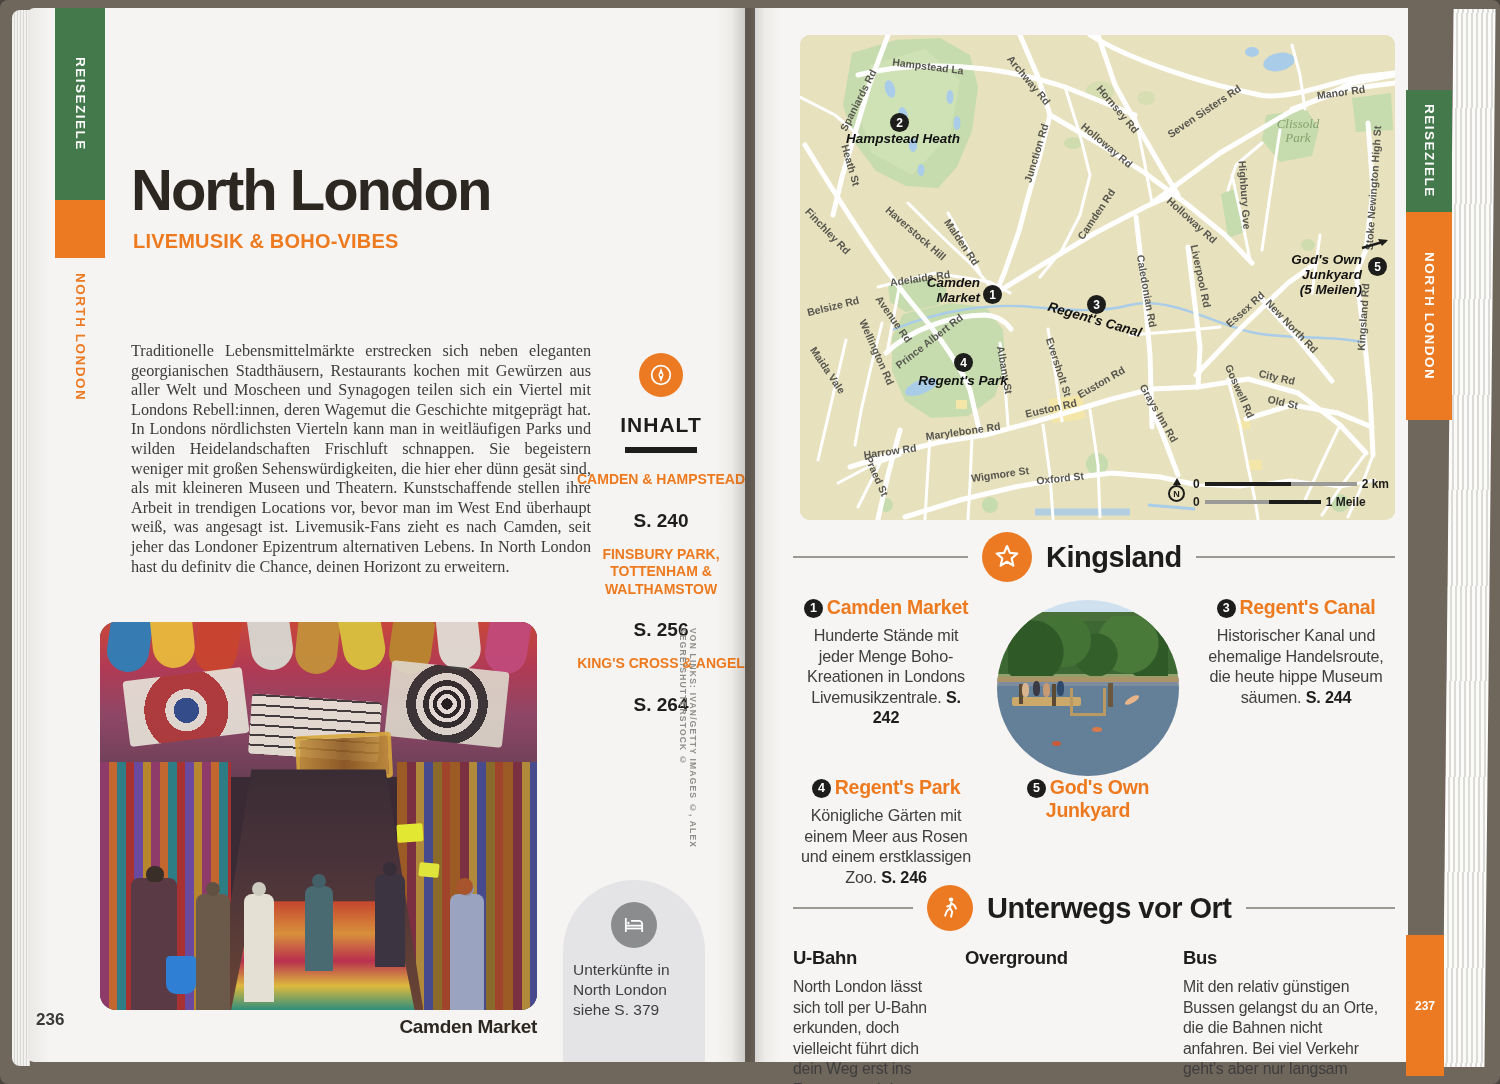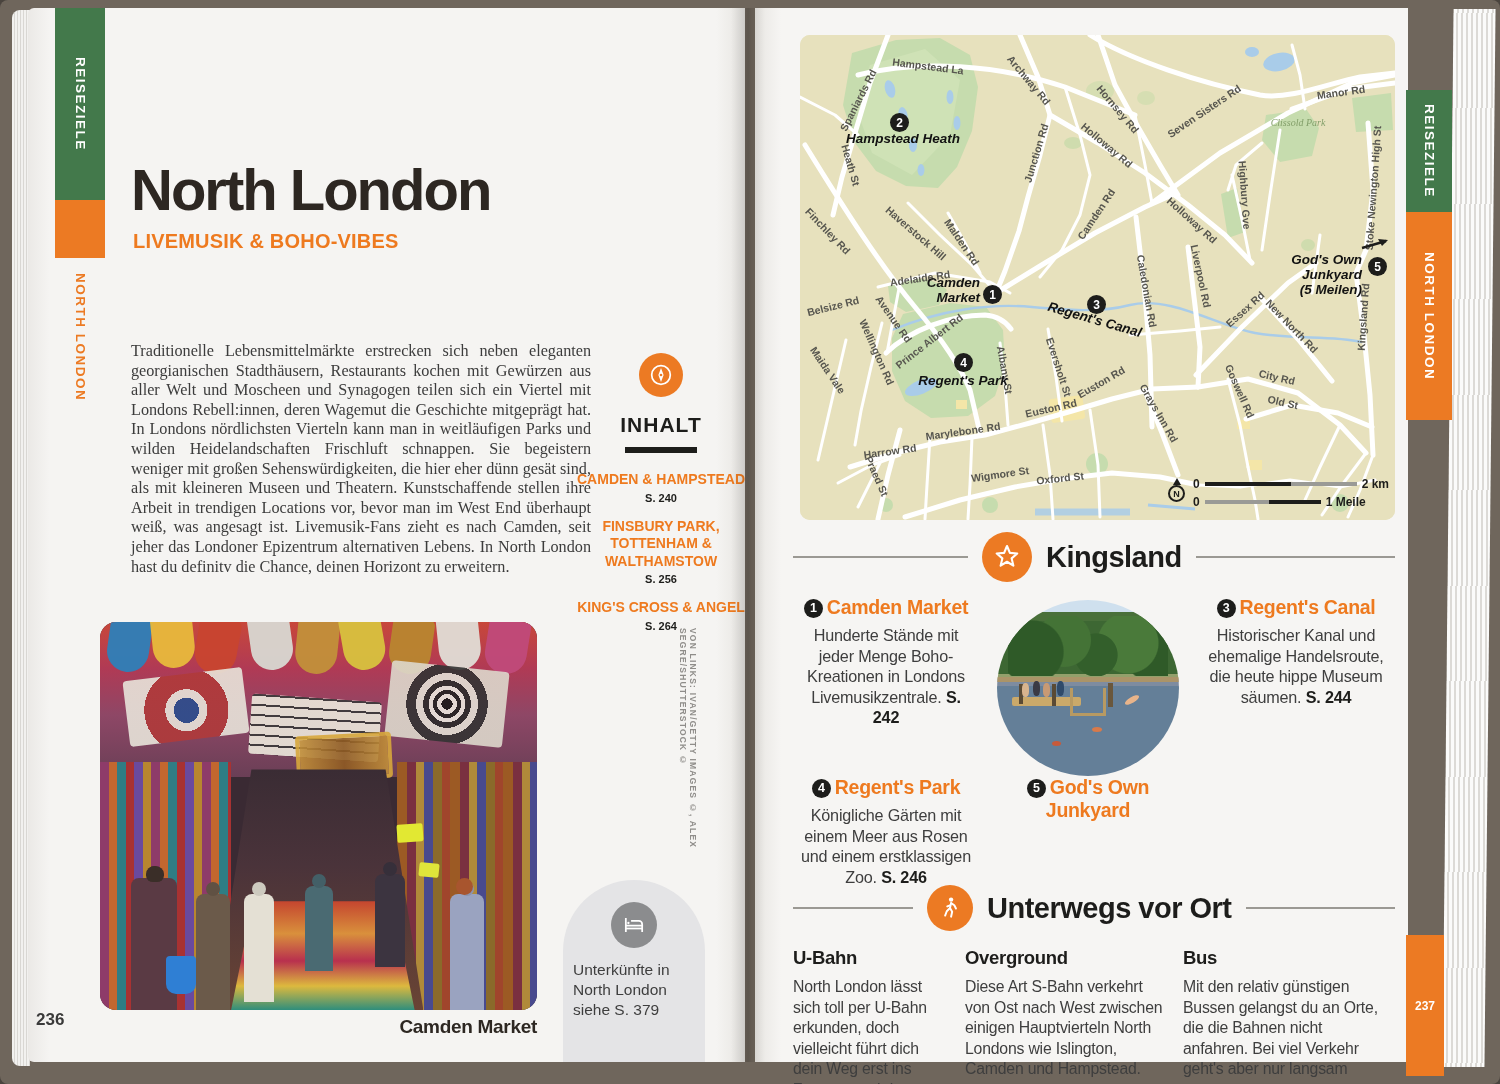--- a/index.html
+++ b/index.html
@@ -31,21 +31,21 @@
   .intro { position:absolute; left:103px; top:246px; width:612px; font-size:22px; line-height:1.33; color:#3a3a3a; letter-spacing:-.5px; }
   .bodytext { position:absolute; left:103px; top:334px; width:460px; font-family:"Liberation Serif", serif;
     font-size:16.2px; line-height:1.21; color:#3c3c3c; text-align:justify; }
   .inhalt { position:absolute; left:533px; top:345px; width:200px; text-align:center; }
   .icon-circle { background:#ec7a23; border-radius:50%; display:flex; align-items:center; justify-content:center; margin:0 auto; }
   .inhalt .icon-circle { width:44px; height:44px; }
   .inhalt-title { margin-top:16px; font-size:21px; font-weight:800; letter-spacing:1px; color:#1d1d1b; }
   .inhalt-bar { width:72px; height:6px; background:#1d1d1b; margin:10px auto 18px; }
   .inhalt-item { margin-bottom:14px; }
   .inhalt-label { font-size:14px; font-weight:700; color:#ee7a1f; line-height:1.25; }
-  .inhalt-page { font-size:11px; font-weight:700; color:#1d1d1b; margin-top:3px; }
+  .inhalt-page { font-size:19px; font-weight:700; color:#1d1d1b; margin-top:21px; }
   .photo { position:absolute; left:72px; top:614px; width:437px; height:388px; border-radius:16px; overflow:hidden; background:#3a2a33; }
   .caption { position:absolute; left:72px; top:1008px; width:437px; text-align:right; font-size:19px; font-weight:800; color:#2d2722; letter-spacing:-.3px; }
   .pagenum-left { position:absolute; left:36px; top:1010px; font-size:17px; font-weight:700; color:#3a3a3a; }
   .credit { position:absolute; left:678px; top:628px; height:300px; writing-mode:vertical-rl; font-size:8.5px;
     letter-spacing:1.2px; color:#8f8d8a; font-weight:700; }
   .arch { position:absolute; left:535px; top:872px; width:142px; height:182px; background:#e4e4e6; border-radius:72px 72px 0 0; text-align:left; }
   .arch .icon-circle { background:#8b8c8e; width:46px; height:46px; margin-top:22px; }
   .arch-text { margin:12px 10px 0; font-size:15.5px; color:#3e3e3e; line-height:1.3; }
 
   
@@ -62,21 +62,21 @@
     background:repeating-linear-gradient(90deg,#9c5a24 0 10px,#7a3040 10px 19px,#b08a3a 19px 27px,#484a8e 27px 36px,#8a6a2a 36px 45px,#a0452c 45px 53px); }
   .ph-table { left:30%; top:72%; width:42%; height:28%;
     background:linear-gradient(180deg,#c4452f 0,#d9903c 30%,#b8304e 55%,#ddb93e 78%,#2f8e7c 100%); clip-path:polygon(12% 0,88% 0,100% 100%,0 100%); }
   .person { position:absolute; border-radius:8px 8px 0 0; }
   .person::before { content:""; position:absolute; left:50%; top:-12px; transform:translateX(-50%); width:14px; height:14px; border-radius:50%; background:inherit; filter:brightness(.9); }
 
   
   .map { position:absolute; left:45px; top:27px; width:595px; height:485px; border-radius:10px; overflow:hidden; background:#e7e1bd; }
   .road-label { position:absolute; font-size:10.5px; font-weight:700; color:#57564f; white-space:nowrap; }
   .map-label-italic { position:absolute; font-size:13.5px; font-weight:700; font-style:italic; color:#121212; line-height:1.1; }
-  .park-label { position:absolute; font-family:"Liberation Serif",serif; font-style:italic; font-size:10px; color:#84a06b; text-align:center; line-height:1.1; }
+  .park-label { position:absolute; font-family:"Liberation Serif",serif; font-style:italic; font-size:13px; color:#84a06b; text-align:center; line-height:1.1; }
   .mk-dot { position:absolute; width:19px; height:19px; border-radius:50%; background:#1d1d1b; color:#fff; font-size:12px; font-weight:700;
     display:flex; align-items:center; justify-content:center; }
   .scalebox { position:absolute; left:368px; top:442px; display:flex; gap:8px; align-items:flex-start; }
   .north { width:17px; height:17px; border:2px solid #1d1d1b; border-radius:50%; font-size:9px; font-weight:800; color:#1d1d1b;
     display:flex; align-items:center; justify-content:center; position:relative; margin-top:8px; }
   .north::before { content:""; position:absolute; top:-9px; left:50%; transform:translateX(-50%);
     border-left:4px solid transparent; border-right:4px solid transparent; border-bottom:7px solid #1d1d1b; }
   .scale-row { display:flex; align-items:center; gap:5px; font-size:12px; font-weight:700; color:#1d1d1b; margin-bottom:4px; }
   .bar { height:3.5px; display:flex; }
   .bar span { height:100%; }
@@ -437,21 +437,20 @@
         <div class="sec-title">Unterwegs vor Ort</div>
         <div class="sec-line"></div>
       </div>
       <div class="tr-grid">
         <div>
           <div class="tr-head">U-Bahn</div>
           <p class="tr-text">North London lässt sich toll per U-Bahn erkunden, doch vielleicht führt dich dein Weg erst ins Zentrum und dann zurück nach North London.</p>
         </div>
         <div>
           <div class="tr-head">Overground</div>
-          <p class="tr-text">Diese Art S-Bahn verkehrt von Ost nach West zwischen einigen Hauptvierteln North Londons wie Islington, Camden und Hampstead.</p>
         </div>
         <div>
           <div class="tr-head">Bus</div>
           <p class="tr-text">Mit den relativ günstigen Bussen gelangst du an Orte, die die Bahnen nicht anfahren. Bei viel Verkehr geht's aber nur langsam voran.</p>
         </div>
       </div>
     </div>
   </div>
 
   <div class="gutter"></div>

